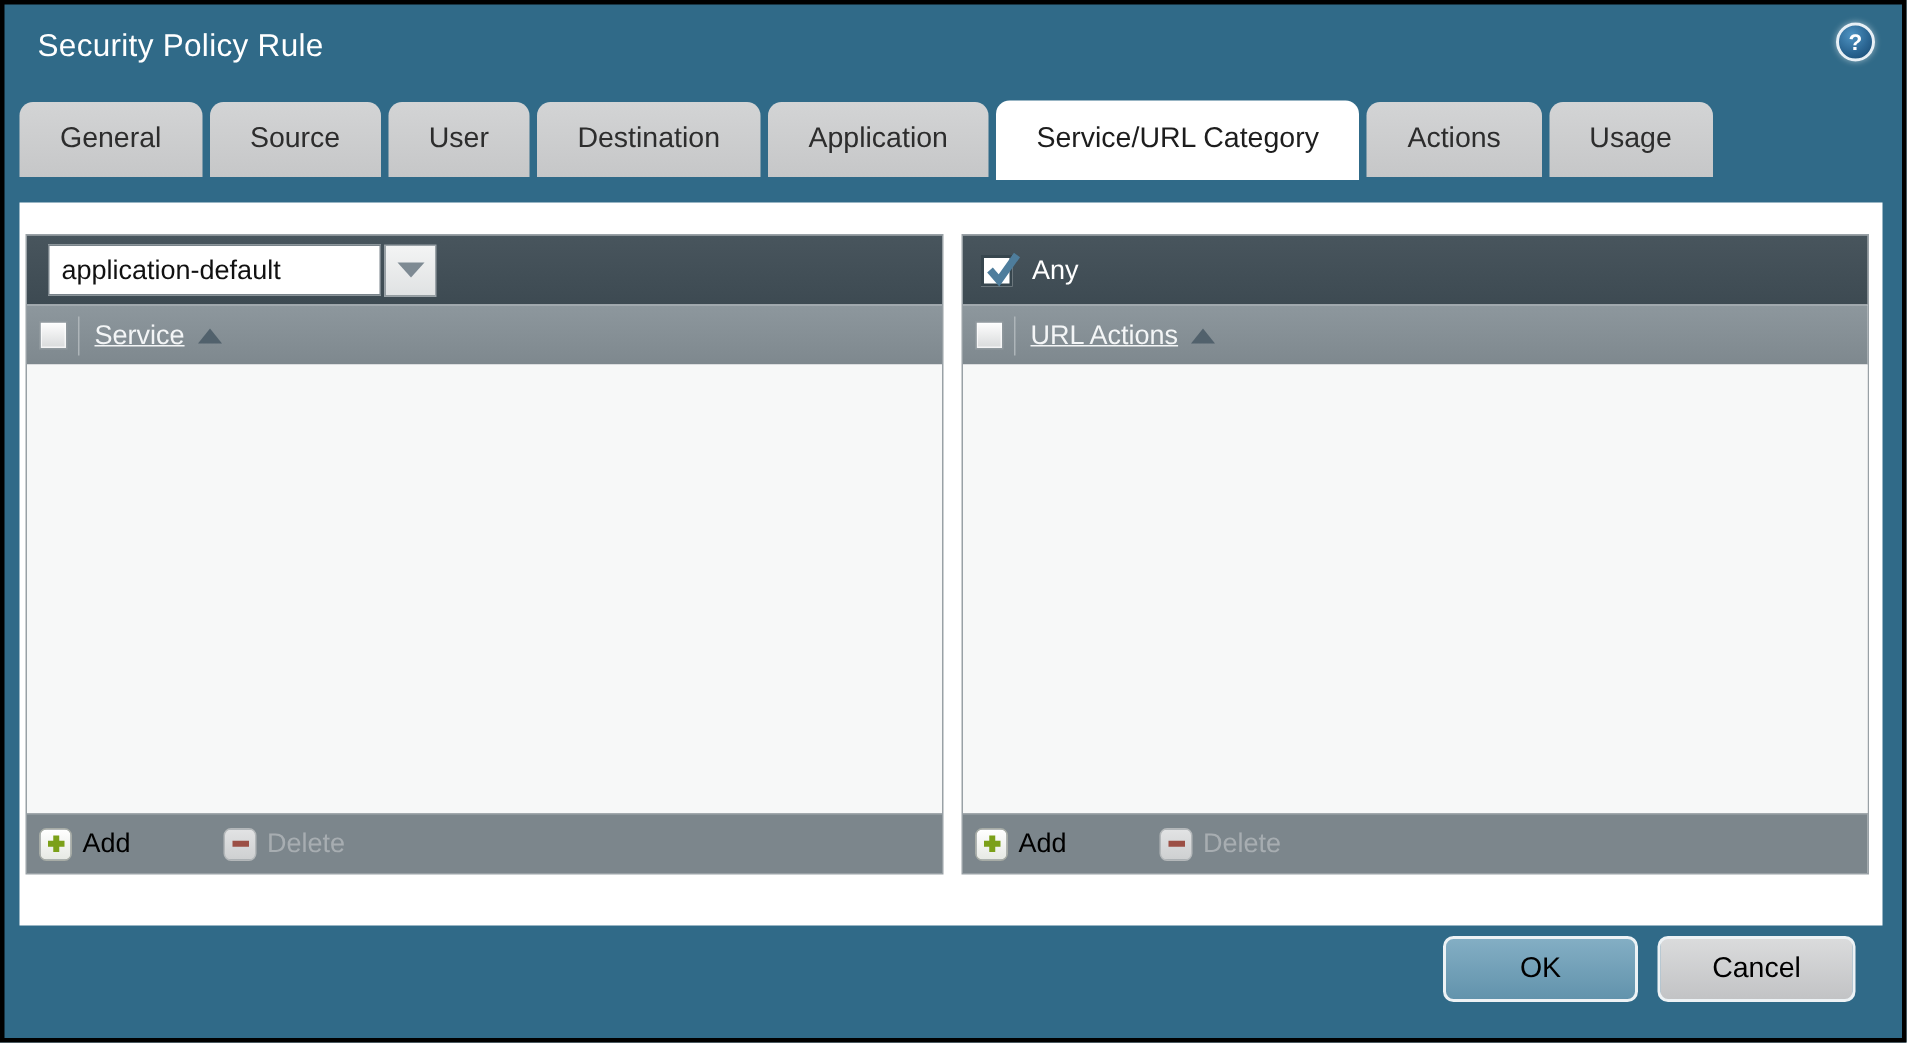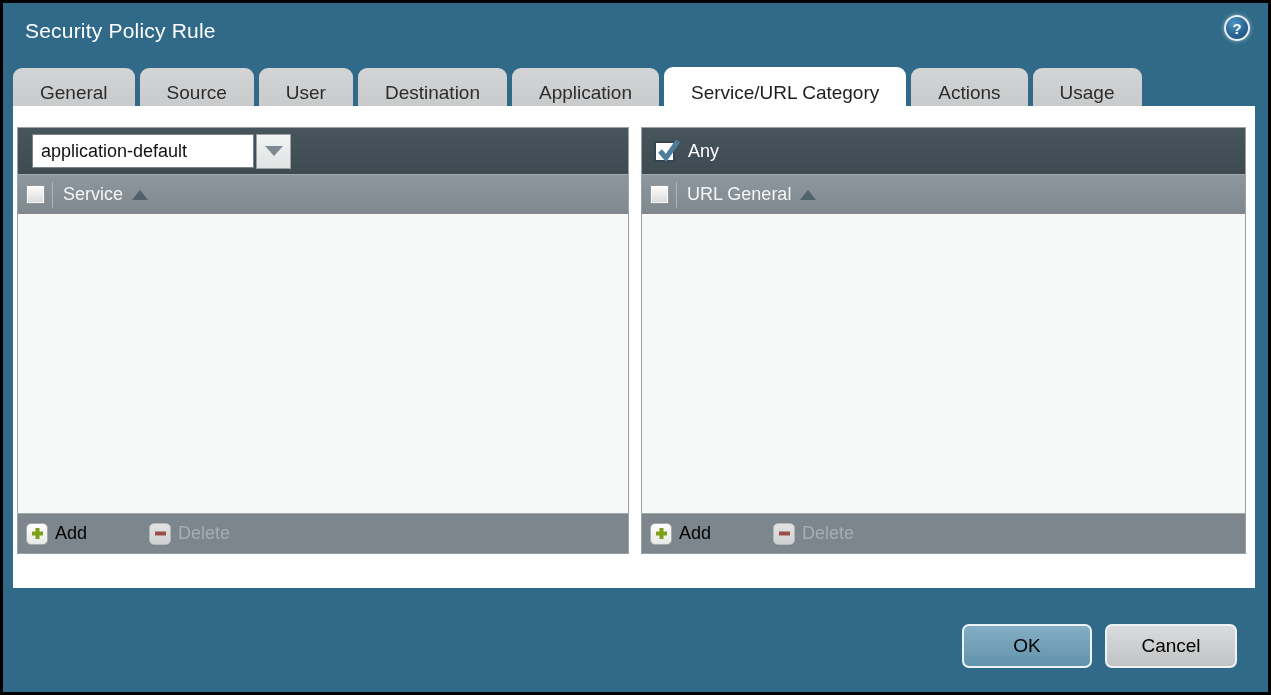--- a/index.html
+++ b/index.html
@@ -43,21 +43,21 @@
     cursor: pointer;
   }
   .tab.active {
     height: 53px;
     background: #ffffff;
     color: #1d1d1d;
   }
 
   
   .content {
-    position: absolute; top: 103px; left: 10px;
+    position: absolute; top: 132px; left: 10px;
     width: 1242px; height: 482px;
     background: #ffffff;
   }
   .panel {
     position: absolute; top: 21px; height: 427px;
     display: flex; flex-direction: column;
     border: 1px solid #99a1a6;
   }
   .panel.left  { left: 4px;   width: 612px; }
   .panel.right { left: 628px; width: 605px; }
@@ -121,21 +121,21 @@
     border: 2px solid #37464e;
     position: relative;
   }
   .checkbox.big svg { position: absolute; left: 1px; top: -4px; overflow: visible; }
 
   .hdr-checkbox-cell {
     width: 34px; flex: 0 0 34px;
     display: flex; align-items: center; justify-content: center;
   }
   .hdr-sep { width: 1px; height: 26px; background: #aeb5b9; }
-  .hdr-label { color: #f3f5f6; font-size: 18px; margin-left: 10px; }
+  .hdr-label { color: #f3f5f6; font-size: 18px; margin-left: 10px; text-decoration: underline; }
   .sort-asc {
     width: 0; height: 0; margin-left: 9px;
     border-left: 8px solid transparent;
     border-right: 8px solid transparent;
     border-bottom: 10px solid #51616c;
   }
 
   .any-row { display: flex; align-items: center; margin-left: 12px; cursor: pointer; }
   .any-label { color: #ffffff; font-size: 18px; margin-left: 13px; }
 
@@ -265,21 +265,21 @@
           </svg>
         </div>
         <div class="any-label">Any</div>
       </div>
     </div>
     <div class="panel-header">
       <div class="hdr-checkbox-cell">
         <div class="checkbox"></div>
       </div>
       <div class="hdr-sep"></div>
-      <div class="hdr-label">URL General</div>
+      <div class="hdr-label">URL Actions</div>
       <div class="sort-asc"></div>
     </div>
     <div class="panel-body"></div>
     <div class="panel-footer">
       <div class="foot-btn">
         <span class="icon-chip add">
           <svg width="13" height="13" viewBox="0 0 13 13">
               <path d="M6.5 1v11M1 6.5h11" stroke="#7ba019" stroke-width="4"></path>
             </svg>
         </span>

